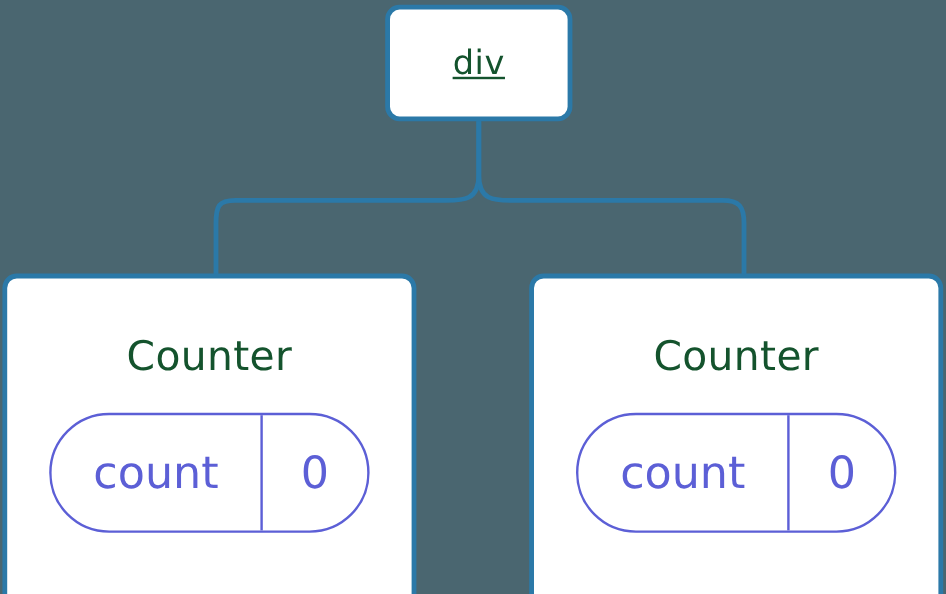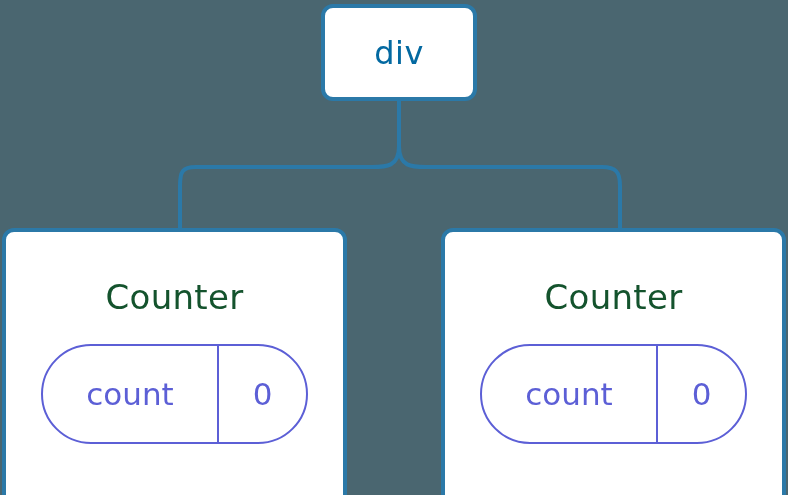--- a/index.html
+++ b/index.html
@@ -41,24 +41,25 @@
   #node-div {
     left: 321px;
     top: 4px;
     width: 156px;
     height: 97px;
     display: flex;
     align-items: center;
     justify-content: center;
   }
   .root-label {
-    color: #0369a1;
-    font-size: 32px;
+    color: #14532d;
+    font-size: 28px;
     letter-spacing: 0.5px;
     line-height: 1;
+    text-decoration: underline;
   }
 
   .component-card {
     width: 345px;
     height: 290px;
     top: 228px;
     display: flex;
     flex-direction: column;
     align-items: center;
   }
@@ -84,21 +85,21 @@
     display: flex;
     align-items: stretch;
     background: transparent;
   }
   .state-key,
   .state-value {
     display: flex;
     align-items: center;
     justify-content: center;
     color: #5c5fd6;
-    font-size: 31px;
+    font-size: 37px;
     line-height: 1;
   }
   .state-key {
     flex: 0 0 174px;
   }
   .state-value {
     flex: 1 1 auto;
     border-left: 2px solid #5c5fd6;
   }
 </style>

